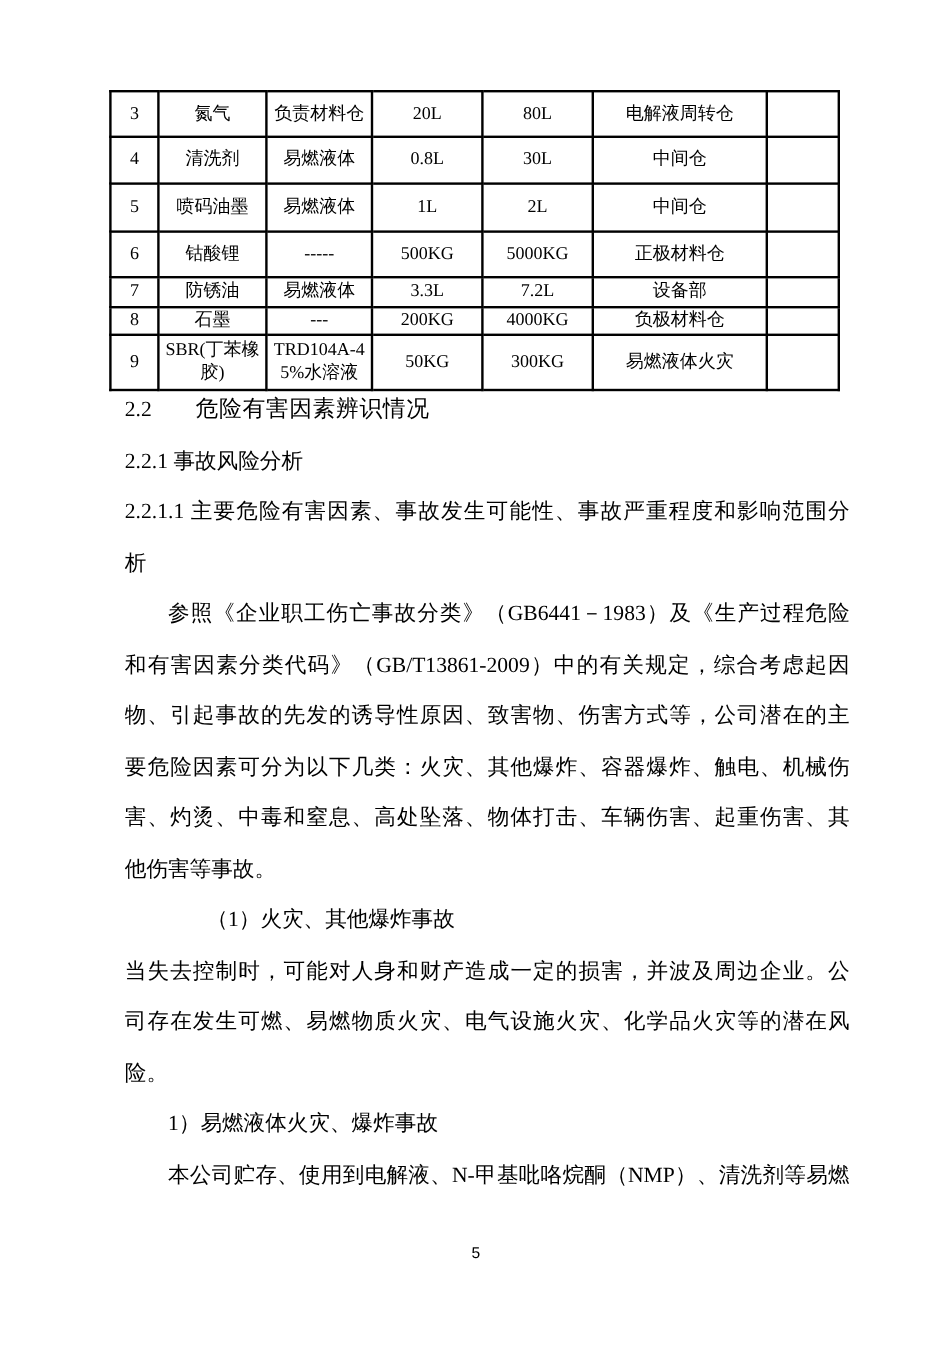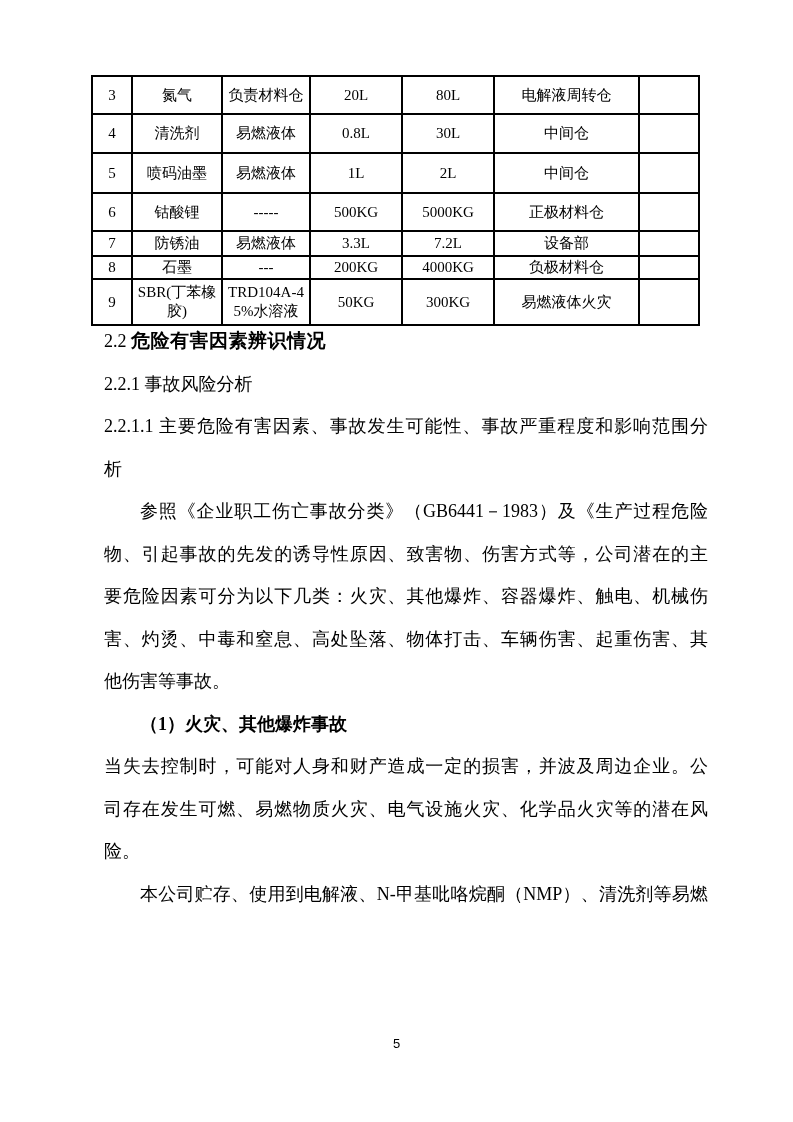--- a/index.html
+++ b/index.html
@@ -46,21 +46,21 @@
   .line {
     font-size: 18px;
     line-height: 42.5px;
     height: 42.5px;
     text-align: left;
     white-space: normal;
     overflow: hidden;
   }
   .line.justify { text-align: justify; text-align-last: justify; }
   .line.indent { padding-left: 36px; }
-  .line.bold [data-part="text"] { font-weight: bold; }
+  .line.bold [data-part="text"] { font-weight: normal; margin-left: 32px; }
   .line.heading [data-part="text"] { font-size: 19px; letter-spacing: 0.5px; }
   .page-num {
     position: absolute;
     left: 0;
     right: 0;
     top: 1036px;
     text-align: center;
     font-family: "Liberation Sans", "DejaVu Sans", sans-serif;
     font-size: 13px;
     color: #000;
@@ -147,26 +147,28 @@
         </tr>
     </tbody>
   </table>
 
   <div class="flow">
     <div class="line bold heading"><span data-part="prefix">2.2 </span><span data-part="text">危险有害因素辨识情况</span></div>
       <div class="line"><span data-part="prefix"></span><span data-part="text">2.2.1 事故风险分析</span></div>
       <div class="line justify"><span data-part="prefix"></span><span data-part="text">2.2.1.1 主要危险有害因素、事故发生可能性、事故严重程度和影响范围分</span></div>
       <div class="line"><span data-part="prefix"></span><span data-part="text">析</span></div>
       <div class="line indent justify"><span data-part="prefix"></span><span data-part="text">参照《企业职工伤亡事故分类》（GB6441－1983）及《生产过程危险</span></div>
+      <div class="line justify"><span data-part="prefix"></span><span data-part="text">和有害因素分类代码》（GB/T13861-2009）中的有关规定，综合考虑起因</span></div>
       <div class="line justify"><span data-part="prefix"></span><span data-part="text">物、引起事故的先发的诱导性原因、致害物、伤害方式等，公司潜在的主</span></div>
       <div class="line justify"><span data-part="prefix"></span><span data-part="text">要危险因素可分为以下几类：火灾、其他爆炸、容器爆炸、触电、机械伤</span></div>
       <div class="line justify"><span data-part="prefix"></span><span data-part="text">害、灼烫、中毒和窒息、高处坠落、物体打击、车辆伤害、起重伤害、其</span></div>
       <div class="line"><span data-part="prefix"></span><span data-part="text">他伤害等事故。</span></div>
       <div class="line indent bold"><span data-part="prefix"></span><span data-part="text">（1）火灾、其他爆炸事故</span></div>
       <div class="line justify"><span data-part="prefix"></span><span data-part="text">当失去控制时，可能对人身和财产造成一定的损害，并波及周边企业。公</span></div>
       <div class="line justify"><span data-part="prefix"></span><span data-part="text">司存在发生可燃、易燃物质火灾、电气设施火灾、化学品火灾等的潜在风</span></div>
       <div class="line"><span data-part="prefix"></span><span data-part="text">险。</span></div>
+      <div class="line indent"><span data-part="prefix"></span><span data-part="text">1）易燃液体火灾、爆炸事故</span></div>
       <div class="line indent justify"><span data-part="prefix"></span><span data-part="text">本公司贮存、使用到电解液、N-甲基吡咯烷酮（NMP）、清洗剂等易燃</span></div>
   </div>
 
   <div class="page-num">5</div>
 
 </div>
 
 </body></html>

